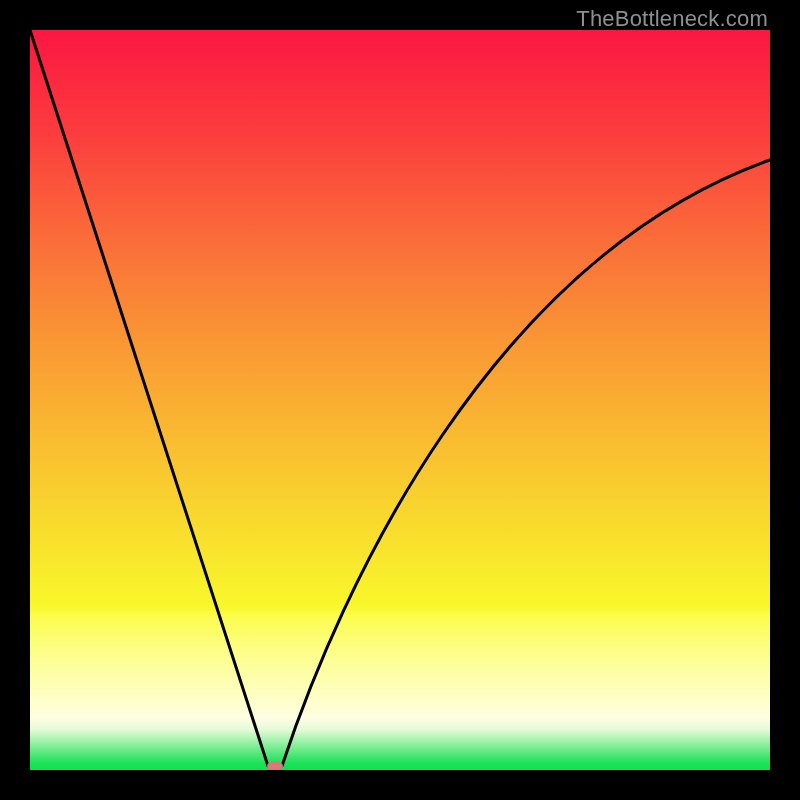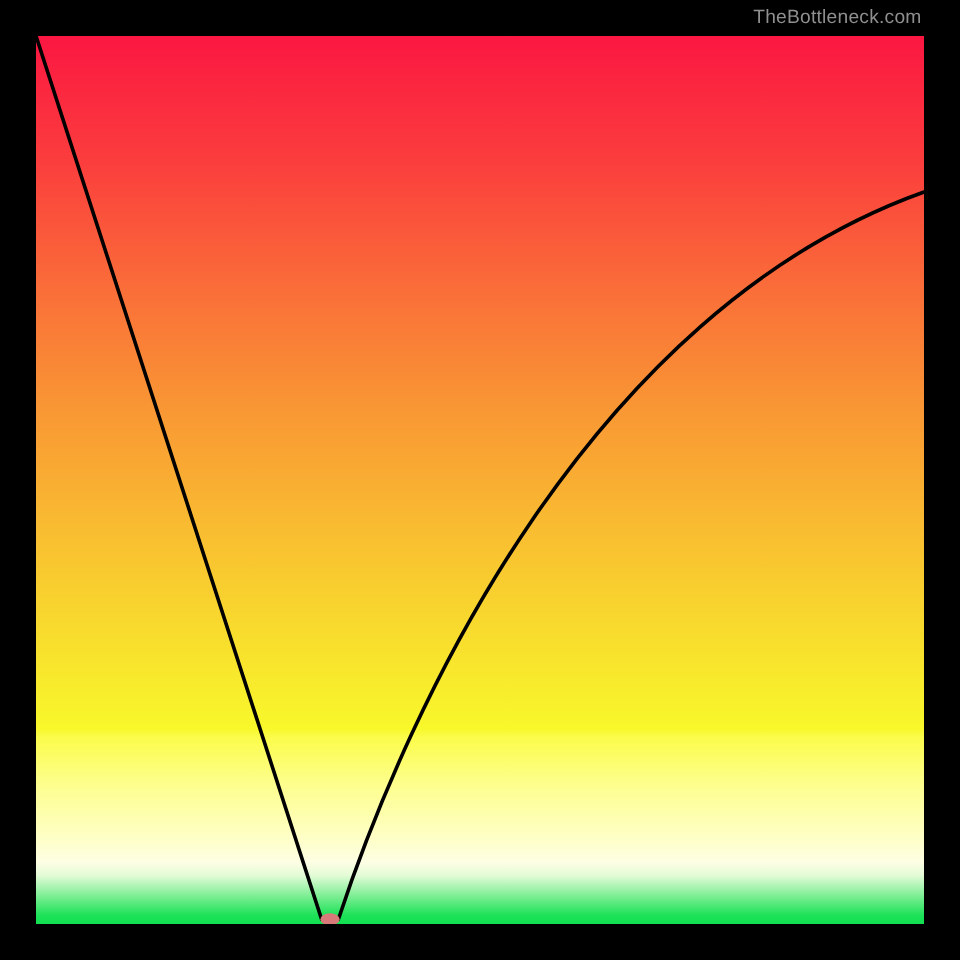--- a/index.html
+++ b/index.html
@@ -38,21 +38,21 @@
     left: 0;
     top: 0;
     width: 100%;
     height: 100%;
   }
   .watermark {
     position: absolute;
     top: 6px;
     right: 32px;
     font-family: Arial, Helvetica, sans-serif;
-    font-size: 16px;
+    font-size: 22px;
     font-weight: 500;
     color: #8f8f8f;
     letter-spacing: 0.2px;
   }
   .marker {
     position: absolute;
     width: 16px;
     height: 10px;
     border-radius: 50%;
     transform: translate(-50%, -50%);

